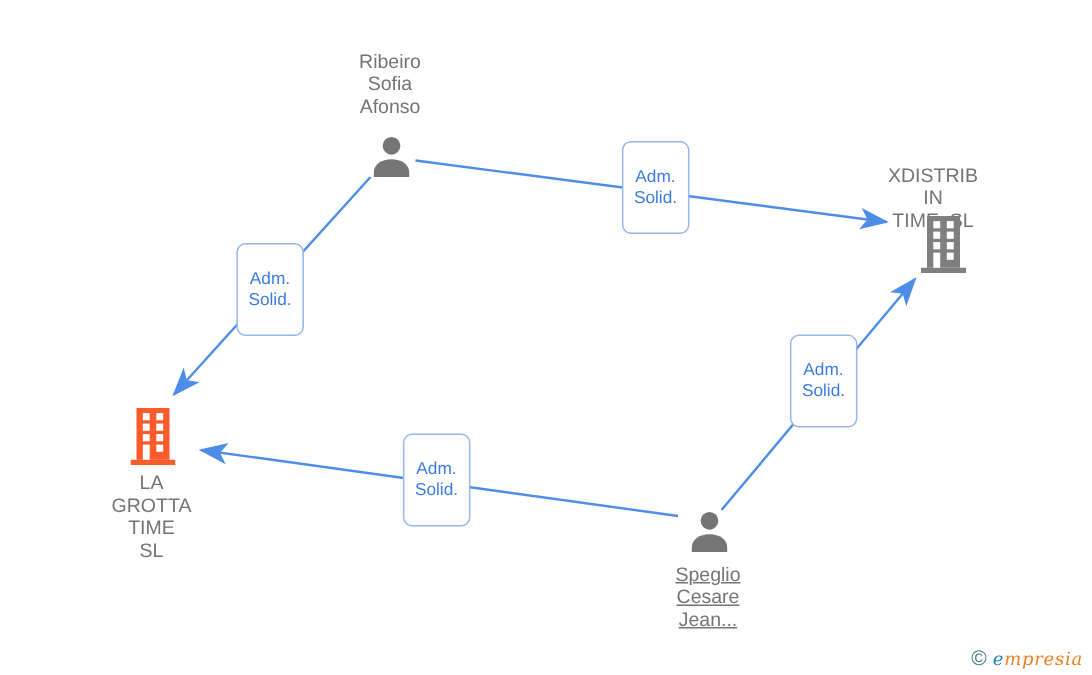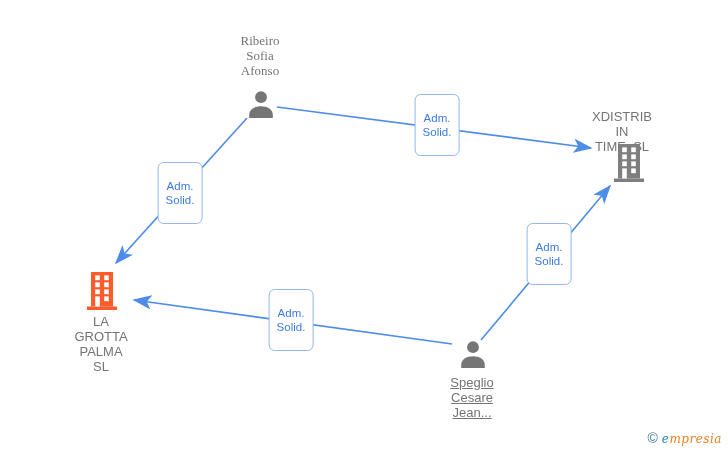--- a/index.html
+++ b/index.html
@@ -51,21 +51,21 @@
   <div class="edge-label" style="left:437px;top:125px;">Adm.
 Solid.</div>
   <div class="edge-label" style="left:180px;top:193px;">Adm.
 Solid.</div>
   <div class="edge-label" style="left:549px;top:254px;">Adm.
 Solid.</div>
   <div class="edge-label" style="left:291px;top:320px;">Adm.
 Solid.</div>
 
   <div class="node">
-    <div class="node-label" style="left:260px;top:33px;font-family:Liberation Serif, serif;">Ribeiro
+    <div class="node-label" style="left:260px;top:33px;">Ribeiro
 Sofia
 Afonso</div>
     <svg class="node-icon" style="left:246px;top:90px;color:#757575;" width="30" height="28" viewBox="0 0 30 28">
       <circle cx="15" cy="7.2" r="5.9" fill="currentColor"></circle>
       <path d="M3.2 28 v-3 c0-5.5 5.2-8.8 11.8-8.8 s11.8 3.3 11.8 8.8 V28 Z" fill="currentColor"></path>
     </svg>
   </div>
 
   <div class="node">
     <div class="node-label" style="left:622px;top:109px;">XDISTRIB IN
@@ -92,21 +92,21 @@
       <rect x="17.2" y="3.4" width="4.6" height="4.8" fill="#ffffff"></rect>
       <rect x="8.2" y="10.4" width="4.6" height="4.8" fill="#ffffff"></rect>
       <rect x="17.2" y="10.4" width="4.6" height="4.8" fill="#ffffff"></rect>
       <rect x="8.2" y="17.4" width="4.6" height="4.8" fill="#ffffff"></rect>
       <rect x="17.2" y="17.4" width="4.6" height="4.8" fill="#ffffff"></rect>
       <rect x="8.2" y="24.4" width="4.6" height="10.1" fill="#ffffff"></rect>
       <rect x="17.2" y="24.4" width="4.6" height="4.8" fill="#ffffff"></rect>
     </svg>
     <div class="node-label" style="left:101px;top:314px;">LA
 GROTTA
-PALMA  SL</div>
+TIME  SL</div>
   </div>
 
   <div class="node">
     <svg class="node-icon" style="left:458px;top:340px;color:#757575;" width="30" height="28" viewBox="0 0 30 28">
       <circle cx="15" cy="7.2" r="5.9" fill="currentColor"></circle>
       <path d="M3.2 28 v-3 c0-5.5 5.2-8.8 11.8-8.8 s11.8 3.3 11.8 8.8 V28 Z" fill="currentColor"></path>
     </svg>
     <div class="node-label" style="left:472px;top:375px;text-decoration:underline;">Speglio
 Cesare
 Jean...</div>

